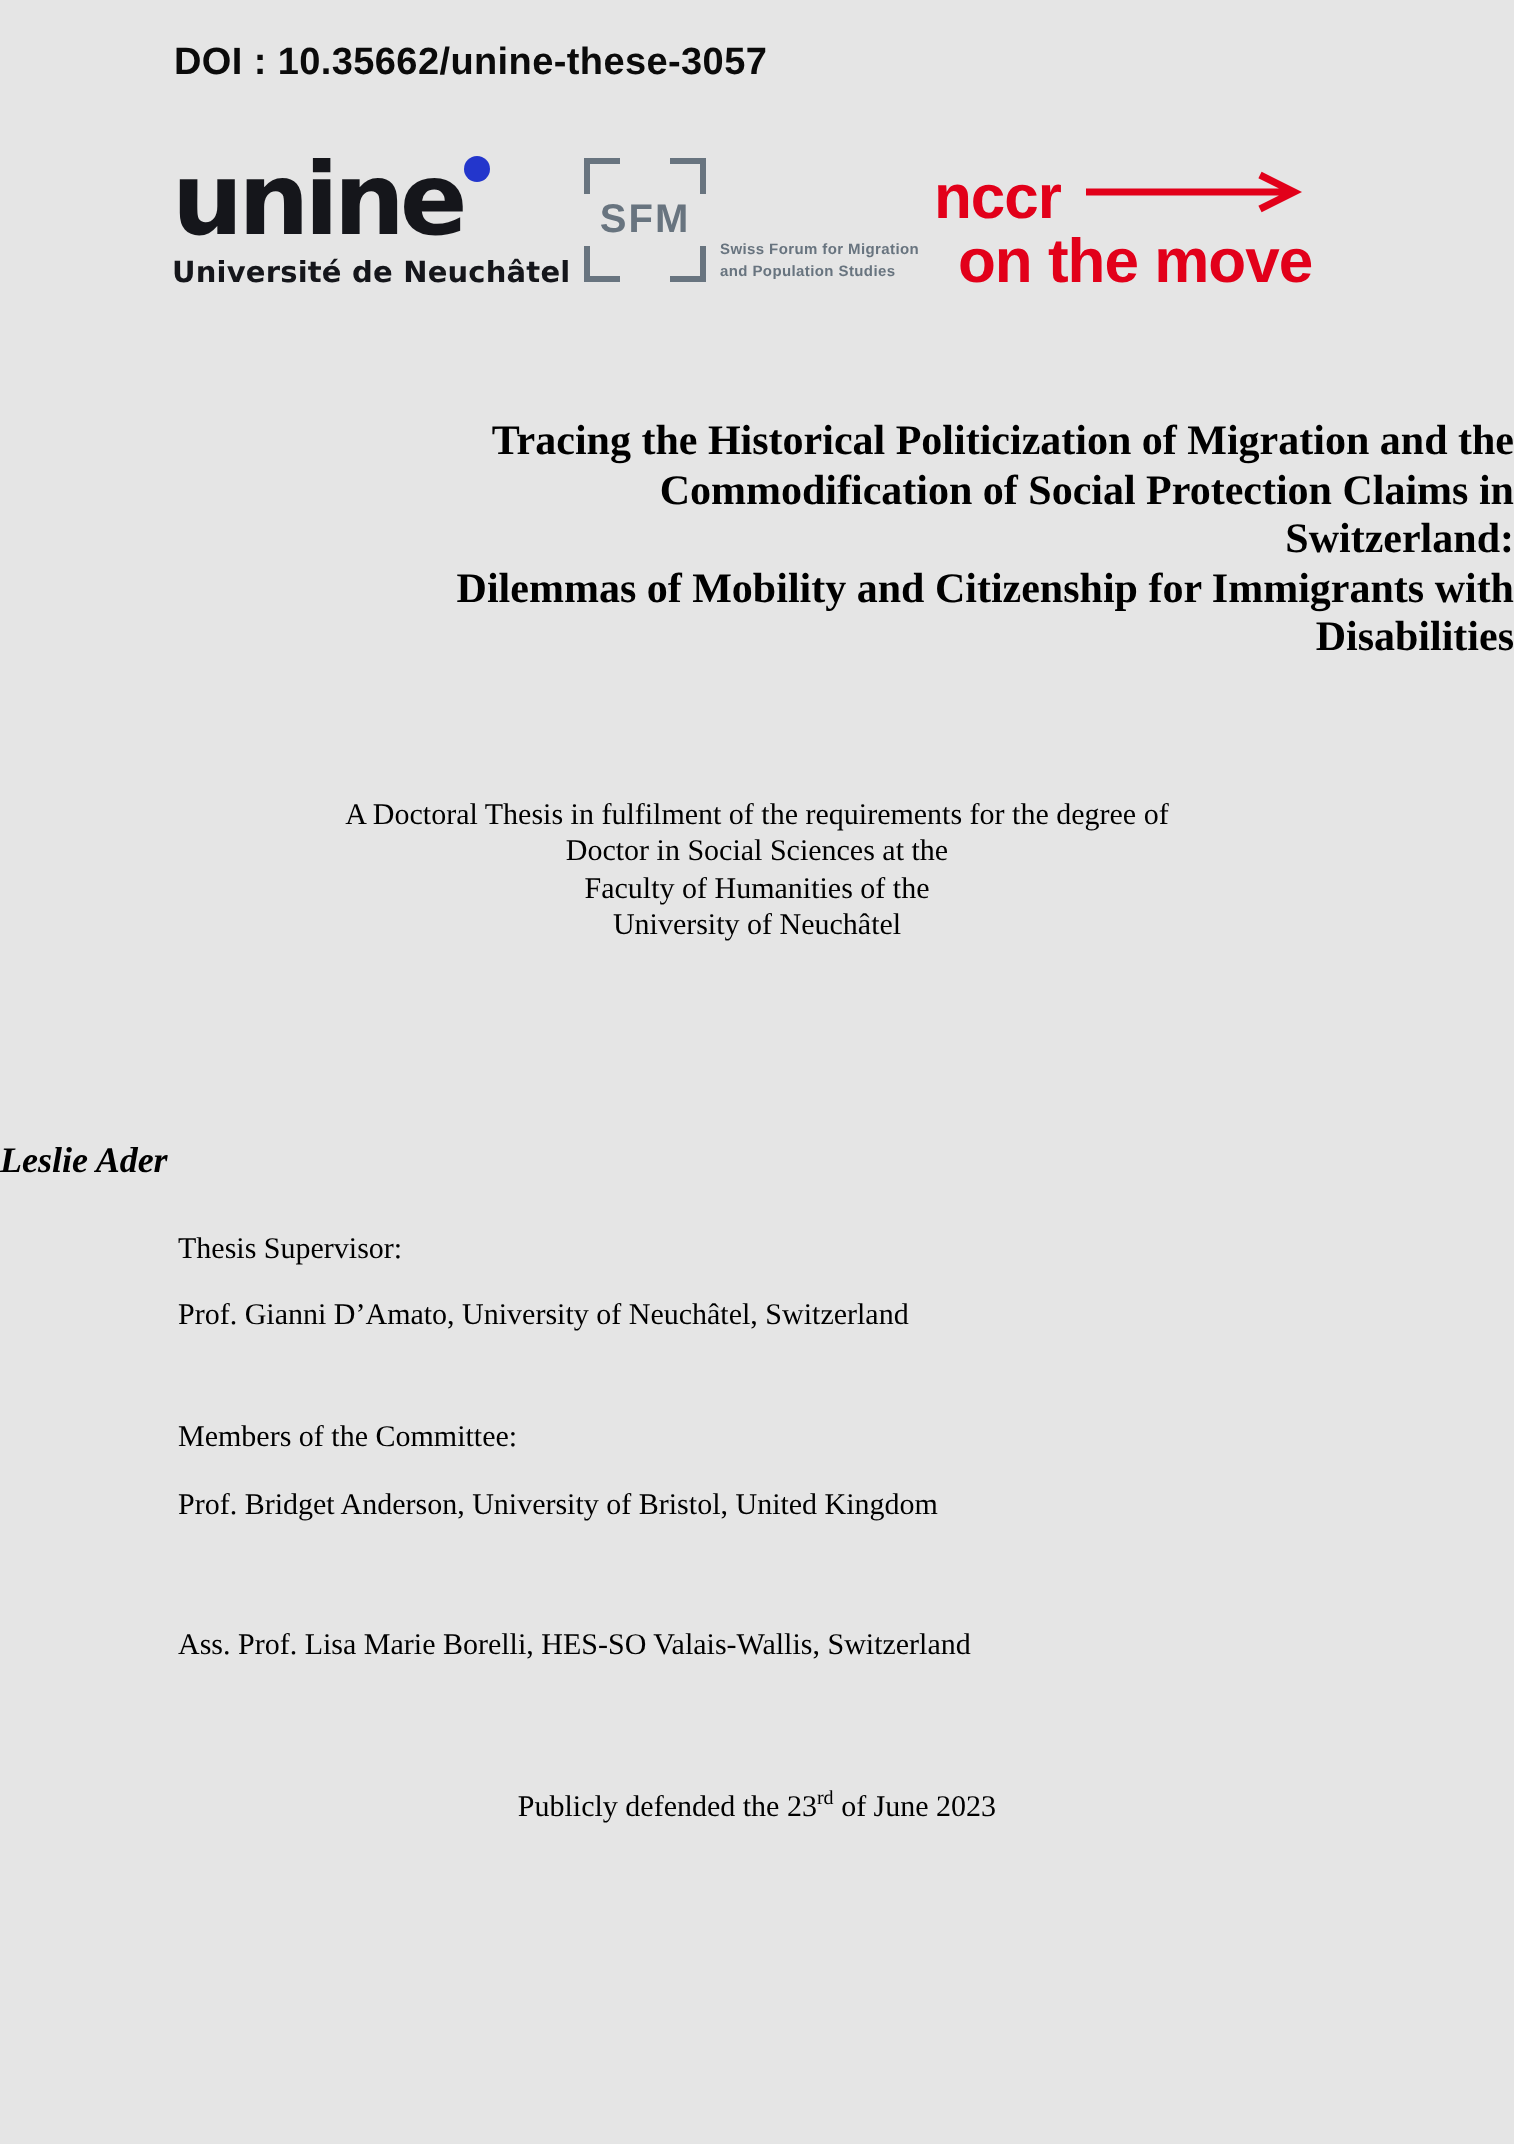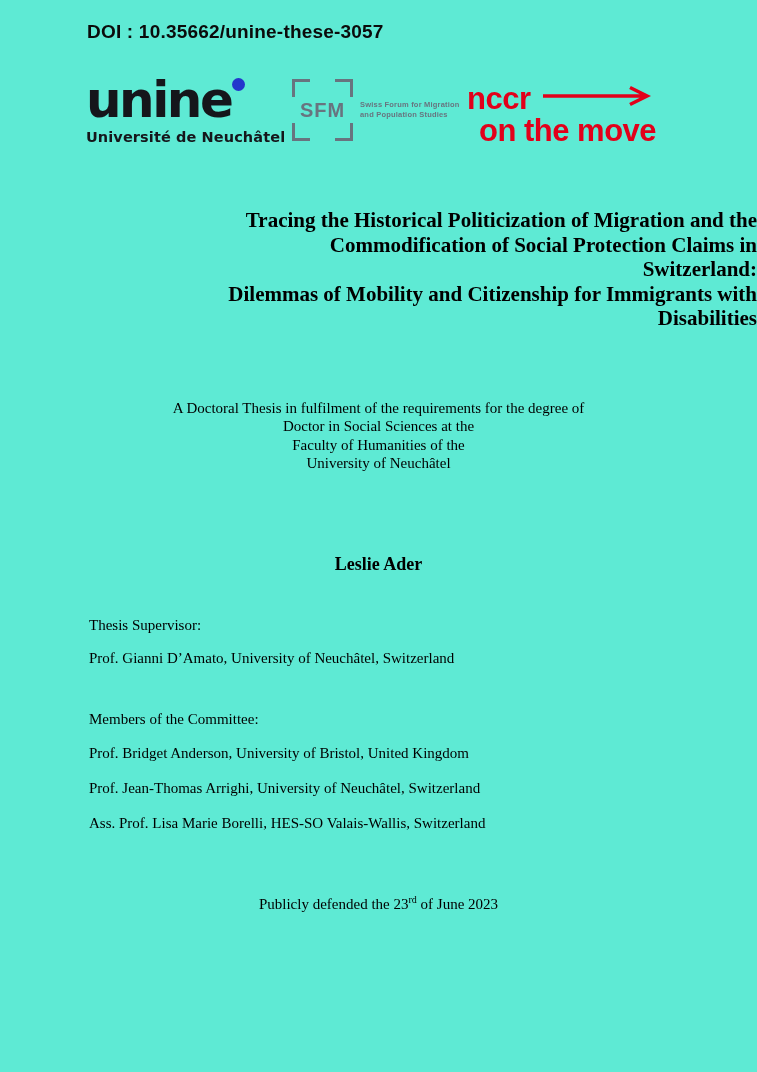--- a/index.html
+++ b/index.html
@@ -1,19 +1,19 @@
 <!DOCTYPE html>
 <html style="--nccr-red: #e2001a; --sfm-gray: #68747f; --unine-blue: #2336cc;"><head>
 <meta charset="utf-8">
 <style>
   html, body { margin:0; padding:0; background:#ffffff; }
   .page {
     position:relative;
     width:757px; height:1072px;
-    background:#5eead4;
+    background:#e5e5e5;
     color:#000;
     font-family:"Liberation Serif", serif;
     overflow:hidden;
   }
 
   
   .doi {
     position:absolute; left:87px; top:21px;
     font-family:"Liberation Sans", sans-serif;
     font-weight:700; font-size:19px; letter-spacing:0.2px;
@@ -36,21 +36,21 @@
     width:13px; height:13px; border-radius:50%;
     background:var(--unine-blue,#2336cc);
   }
   .unine-tag {
     font-size:14.5px; font-weight:700; margin-top:8px; letter-spacing:0.1px;
   }
 
   
   .sfm {
     position:absolute; left:292px; top:79px;
-    display:flex; align-items:center; gap:7px;
+    display:flex; align-items:flex-end; gap:7px;
     color:var(--sfm-gray,#68747f);
     font-family:"Liberation Sans", sans-serif;
   }
   .sfm-frame {
     position:relative; width:61px; height:62px;
     display:flex; align-items:center; justify-content:center;
   }
   .sfm-frame .c { position:absolute; width:15px; height:15px; }
   .sfm-frame .tl { top:0; left:0;  border-top:3px solid; border-left:3px solid; }
   .sfm-frame .tr { top:0; right:0; border-top:3px solid; border-right:3px solid; }
@@ -78,22 +78,22 @@
   }
 
   
   .degree {
     position:absolute; top:399px; left:0; width:100%;
     text-align:center; font-size:15px; line-height:18.3px;
   }
 
   
   .author {
-    position:absolute; top:554px; left:0; width:100%;
-    text-align:center; font-weight:700; font-size:18px;
+    position:absolute; top:570px; left:0; width:100%;
+    font-weight:700; font-size:18px;font-style:italic;
   }
 
   
   .left-block { position:absolute; left:89px; font-size:15px; }
   .sup-label { top:617px;text-align:center; }
   .sup-name  { top:650px; }
   .com-label { top:711px; }
   .member-0  { top:745px; }
   .member-1  { top:780px; }
   .member-2  { top:815px; }
@@ -163,20 +163,19 @@
     <div>University of Neuchâtel</div>
   </div>
 
   <div class="author">Leslie Ader</div>
 
   <div class="left-block sup-label">Thesis Supervisor:</div>
   <div class="left-block sup-name">Prof. Gianni D’Amato, University of Neuchâtel, Switzerland</div>
 
   <div class="left-block com-label">Members of the Committee:</div>
   <div class="left-block member-0">Prof. Bridget Anderson, University of Bristol, United Kingdom</div>
-  <div class="left-block member-1">Prof. Jean-Thomas Arrighi, University of Neuchâtel, Switzerland</div>
   <div class="left-block member-2">Ass. Prof. Lisa Marie Borelli,  HES-SO Valais-Wallis, Switzerland</div>
 
   <div class="defense">
     <span>Publicly defended the 23</span><sup>rd</sup><span> of June 2023</span>
   </div>
 
 </div>
 
 </body></html>

